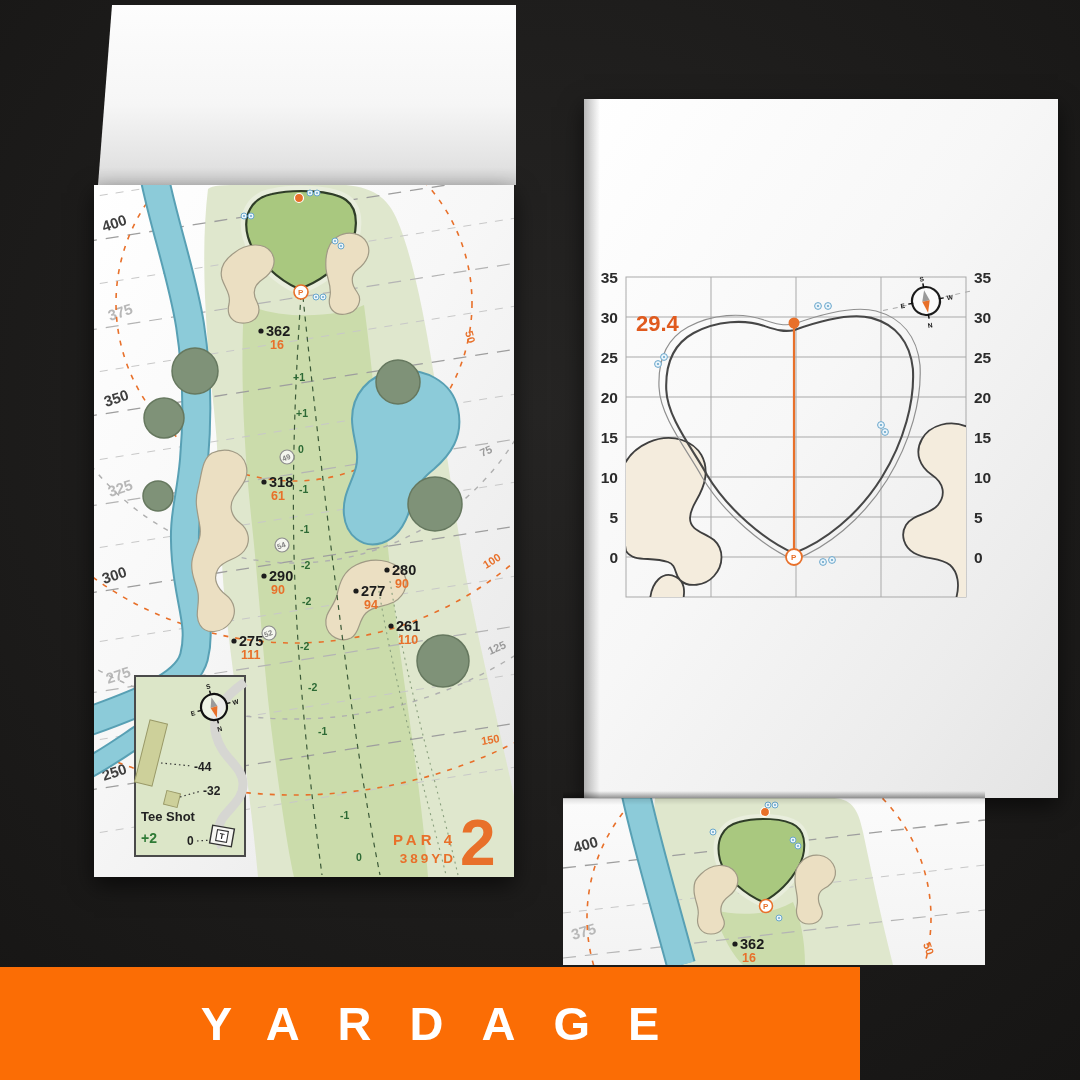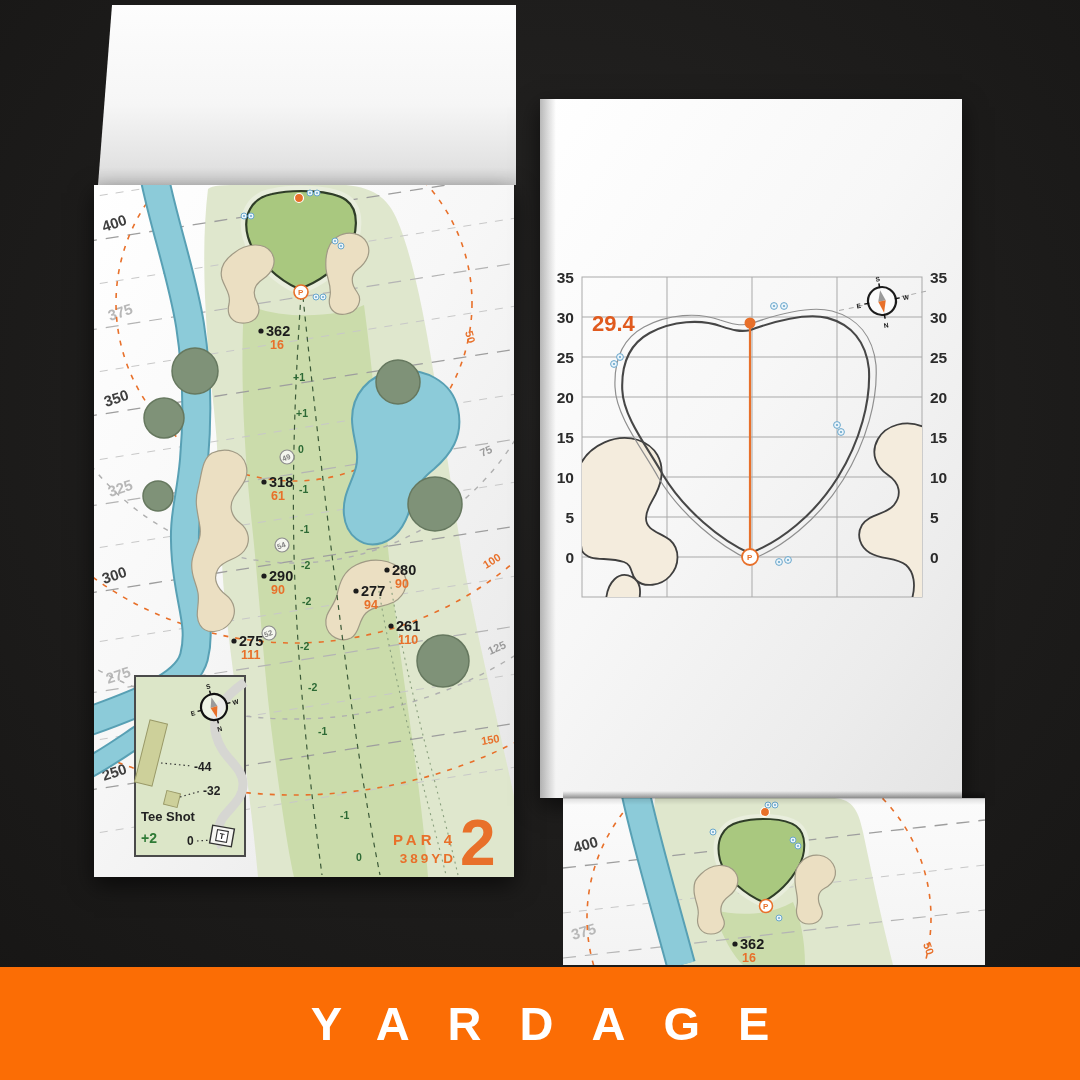--- a/index.html
+++ b/index.html
@@ -15,31 +15,31 @@
   .flip-page{
     left:98px;top:5px;width:418px;height:180px;
     background:linear-gradient(180deg,#fdfdfd 0%,#f6f6f6 55%,#e2e2e2 90%,#cfcfcf 100%);
     clip-path:polygon(14px 0, 100% 0, 100% 100%, 0 100%);
     box-shadow:0 4px 8px rgba(0,0,0,.45);
   }
   .map-page{left:94px;top:185px;width:420px;height:692px;overflow:hidden;}
   .map-page svg{display:block;}
 
   
-  .chart-page{left:540px;top:99px;width:422px;height:699px;overflow:hidden;}
+  .chart-page{left:584px;top:99px;width:474px;height:699px;overflow:hidden;}
   .chart-page .inner-shade{position:absolute;left:0;top:0;width:16px;height:100%;
     background:linear-gradient(90deg,rgba(0,0,0,.28),rgba(0,0,0,0));}
   .fold-shadow{position:absolute;left:563px;top:791px;width:422px;height:14px;
     background:linear-gradient(180deg,rgba(0,0,0,0) 0%,rgba(0,0,0,.38) 48%,rgba(0,0,0,.1) 60%,rgba(0,0,0,0) 100%);z-index:5;}
   .next-page{left:563px;top:798px;width:422px;height:167px;overflow:hidden;
     background:linear-gradient(180deg,#fbfbfb 0%,#f3f3f3 100%);}
 
   
   .banner{
-    position:absolute;left:0;top:967px;width:1080px;height:113px;
+    position:absolute;left:0;top:967px;width:860px;height:113px;
     display:flex;align-items:center;justify-content:center;z-index:10;
   }
   .banner span{
     color:#ffffff;font-size:47px;font-weight:800;
     letter-spacing:38px;padding-left:38px;
   }
 
   
   text{font-family:"Liberation Sans", sans-serif;}
   .dist-dark{font-size:15px;font-weight:bold;fill:#3f3f3f;}

